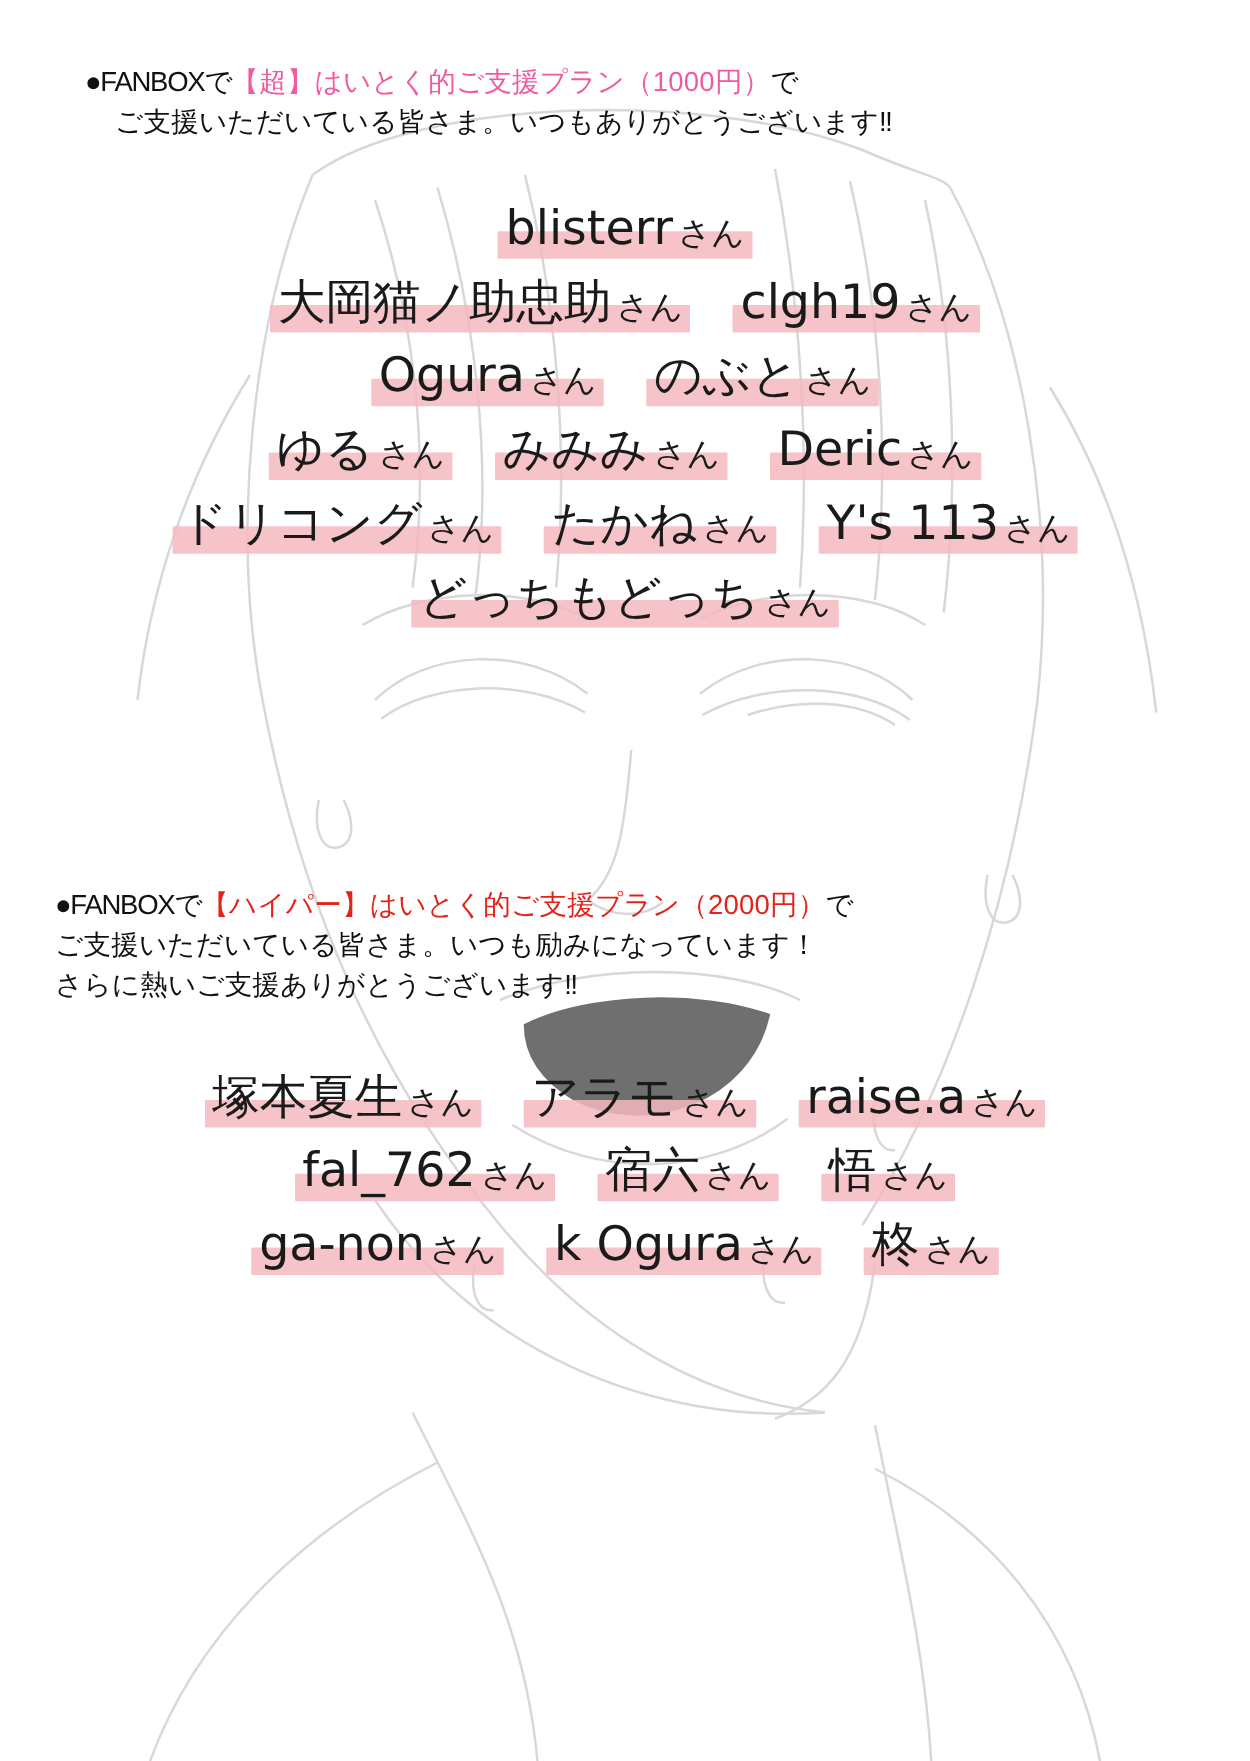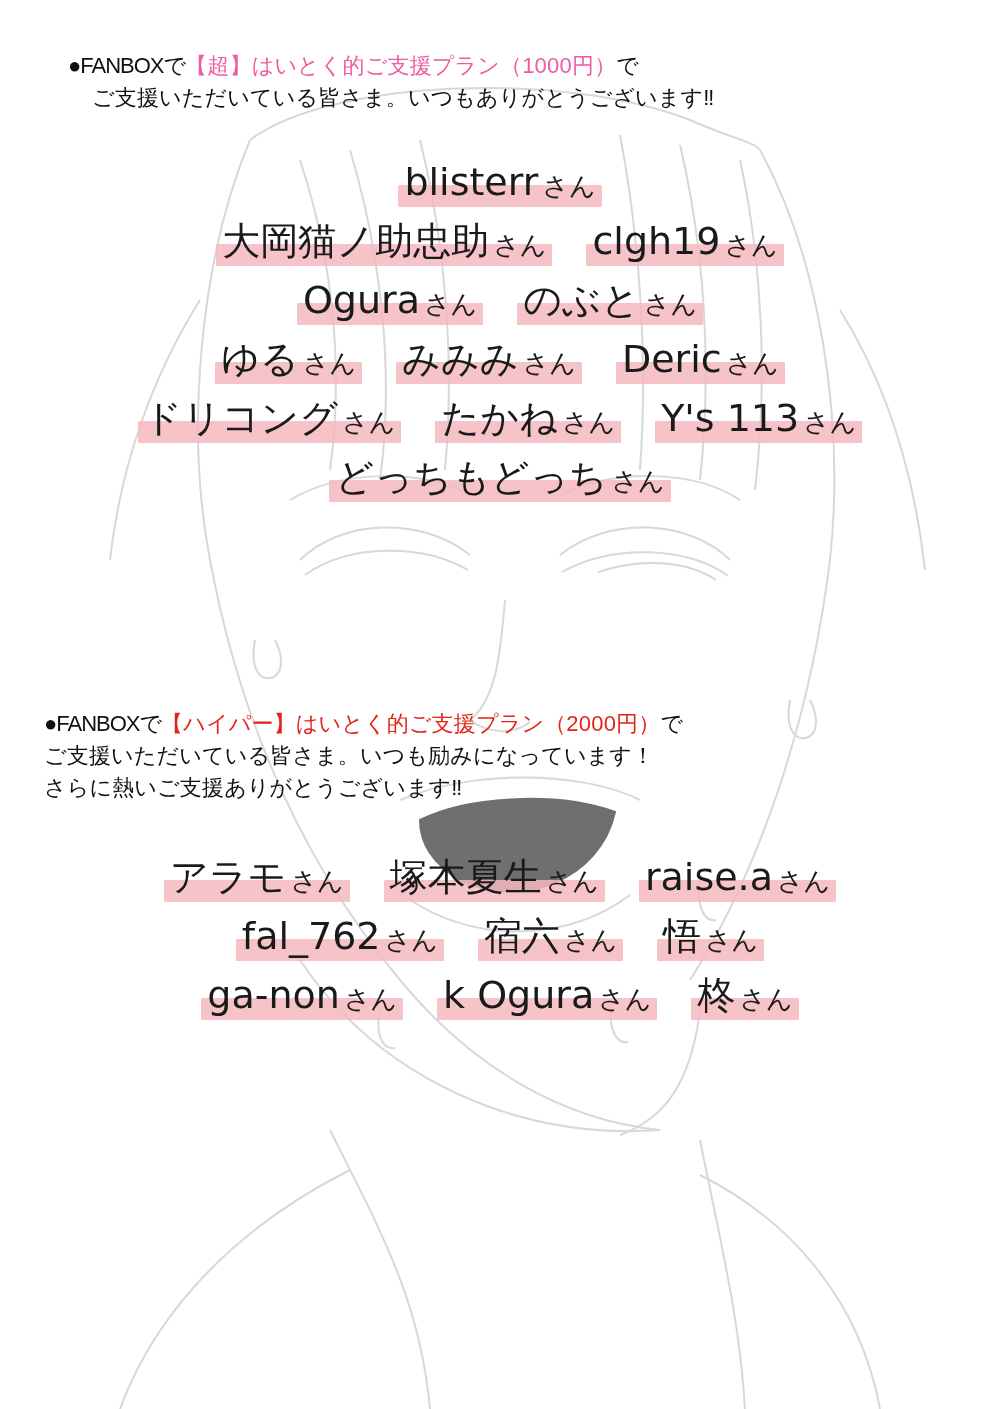--- a/index.html
+++ b/index.html
@@ -210,22 +210,22 @@
       <span class="head-line">
         <span class="bullet">●FANBOXで</span><span class="hl-red">【ハイパー】はいとく的ご支援プラン（2000円）</span><span>で</span>
       </span>
       <span class="head-line">ご支援いただいている皆さま。いつも励みになっています！</span>
       <span class="head-line">さらに熱いご支援ありがとうございます‼</span>
     </div>
 
     <div class="names-block block-2">
 
       <div class="name-row">
+        <span class="name"><span>塚本夏生</span><span class="suffix">さん</span></span>
         <span class="name"><span>アラモ</span><span class="suffix">さん</span></span>
-        <span class="name"><span>塚本夏生</span><span class="suffix">さん</span></span>
         <span class="name"><span>raise.a</span><span class="suffix">さん</span></span>
       </div>
 
       <div class="name-row">
         <span class="name"><span>fal_762</span><span class="suffix">さん</span></span>
         <span class="name"><span>宿六</span><span class="suffix">さん</span></span>
         <span class="name"><span>悟</span><span class="suffix">さん</span></span>
       </div>
 
       <div class="name-row">

